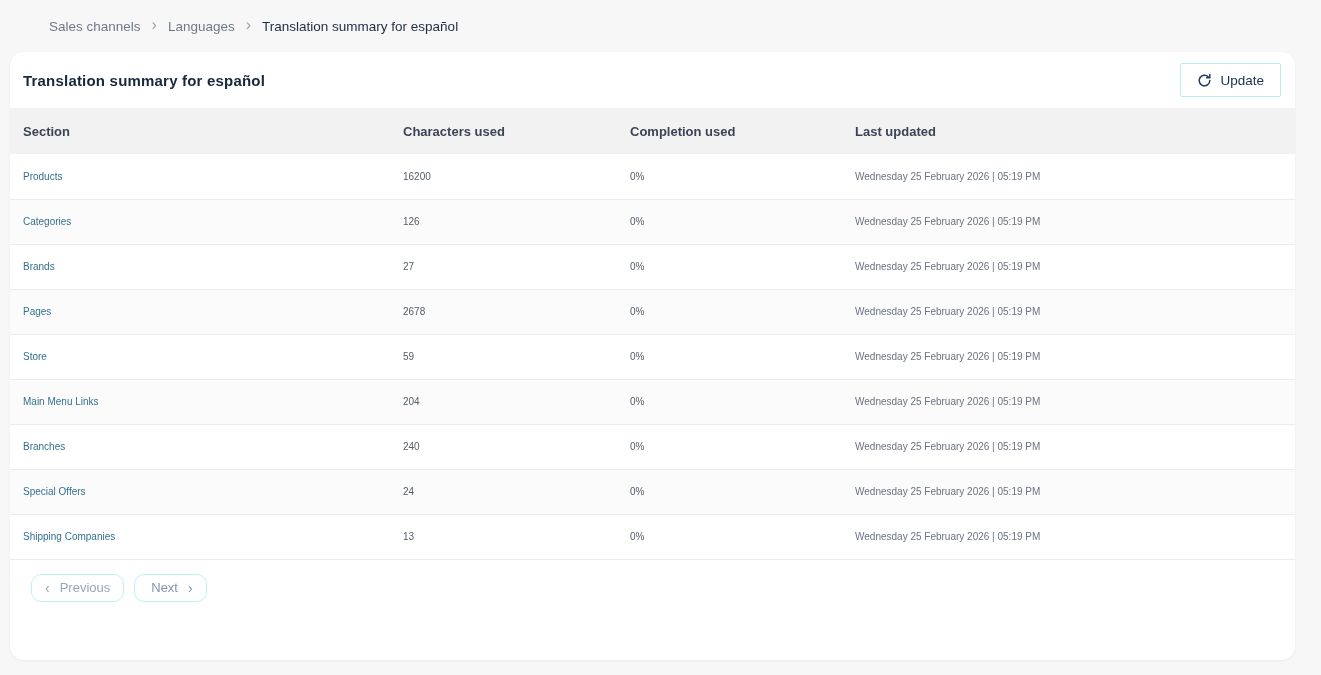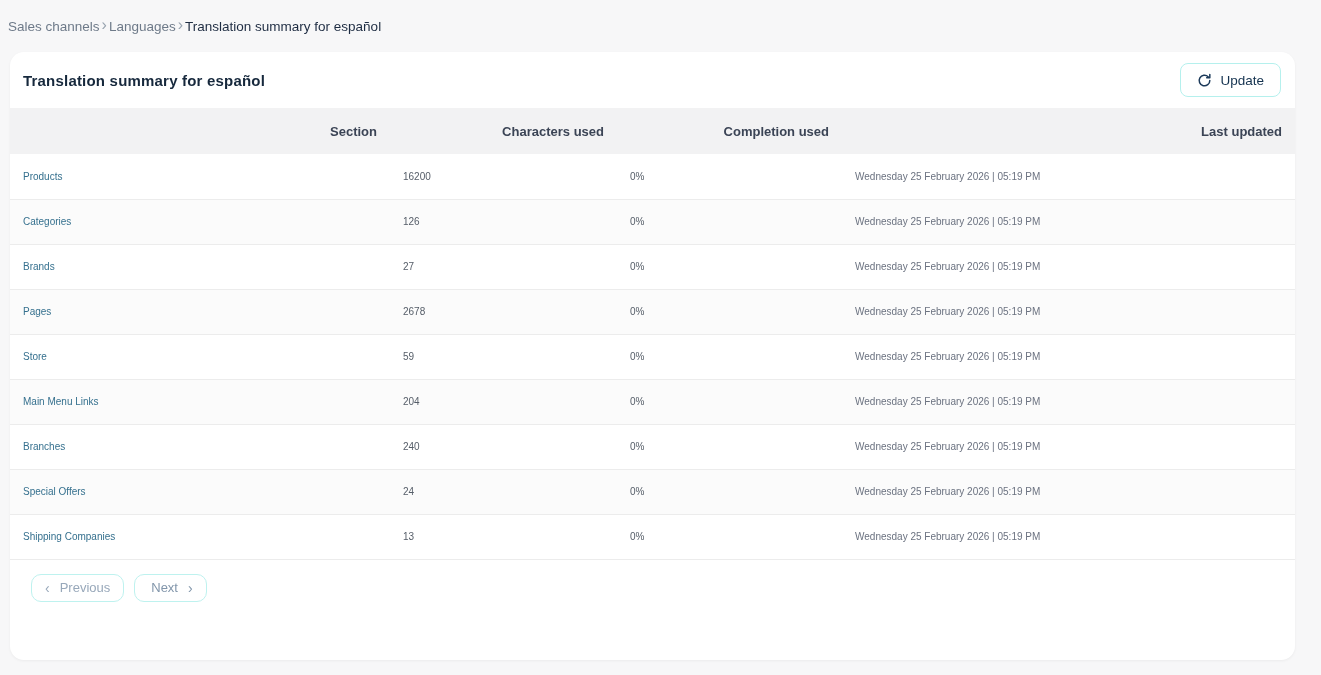--- a/index.html
+++ b/index.html
@@ -7,23 +7,24 @@
   body {
     font-family:"Liberation Sans", sans-serif;
     background:#f7f7f8;
     color:#4b5563;
     overflow:hidden;
   }
   .breadcrumb {
     height:52px;
     display:flex;
     align-items:center;
-    gap:2px;
+    gap:11px;
     padding:16px 8px;
     font-size:13.5px;
+    margin-left:41px;
   }
   .bc-link { color:#6e7a89; cursor:pointer; white-space:nowrap; }
   .bc-sep { color:#9aa5b1; font-size:16px; line-height:1; transform:translateY(-1px); }
   .bc-current { color:#1e2c42; }
   .card {
     margin-left:10px;
     width:1285px;
     height:608px;
     background:#ffffff;
     border-radius:14px;
@@ -42,36 +43,36 @@
     font-weight:bold;
     color:#16283c;
     letter-spacing:0.2px;
   }
   .update-btn {
     display:flex;
     align-items:center;
     gap:8px;
     background:#ffffff;
     border:1.5px solid #b5f0ed;
-    border-radius:8px;
+    border-radius:2px;
     height:34px;
     padding:0 16px;
     font-family:inherit;
     font-size:13.5px;
     color:#14324f;
     cursor:pointer;
   }
   .update-btn svg { display:block; }
   table { width:100%; border-collapse:collapse; table-layout:fixed; }
   col.c1 { width:380px; }
   col.c2 { width:227px; }
   col.c3 { width:225px; }
   thead th {
     background:#f2f2f3;
-    text-align:right;
+    text-align:left;
     font-size:13px;
     font-weight:bold;
     color:#3b4455;
     height:46px;
     padding:0 13px;
   }
   tbody td {
     height:45px;
     padding:0 13px;
     font-size:10px;

